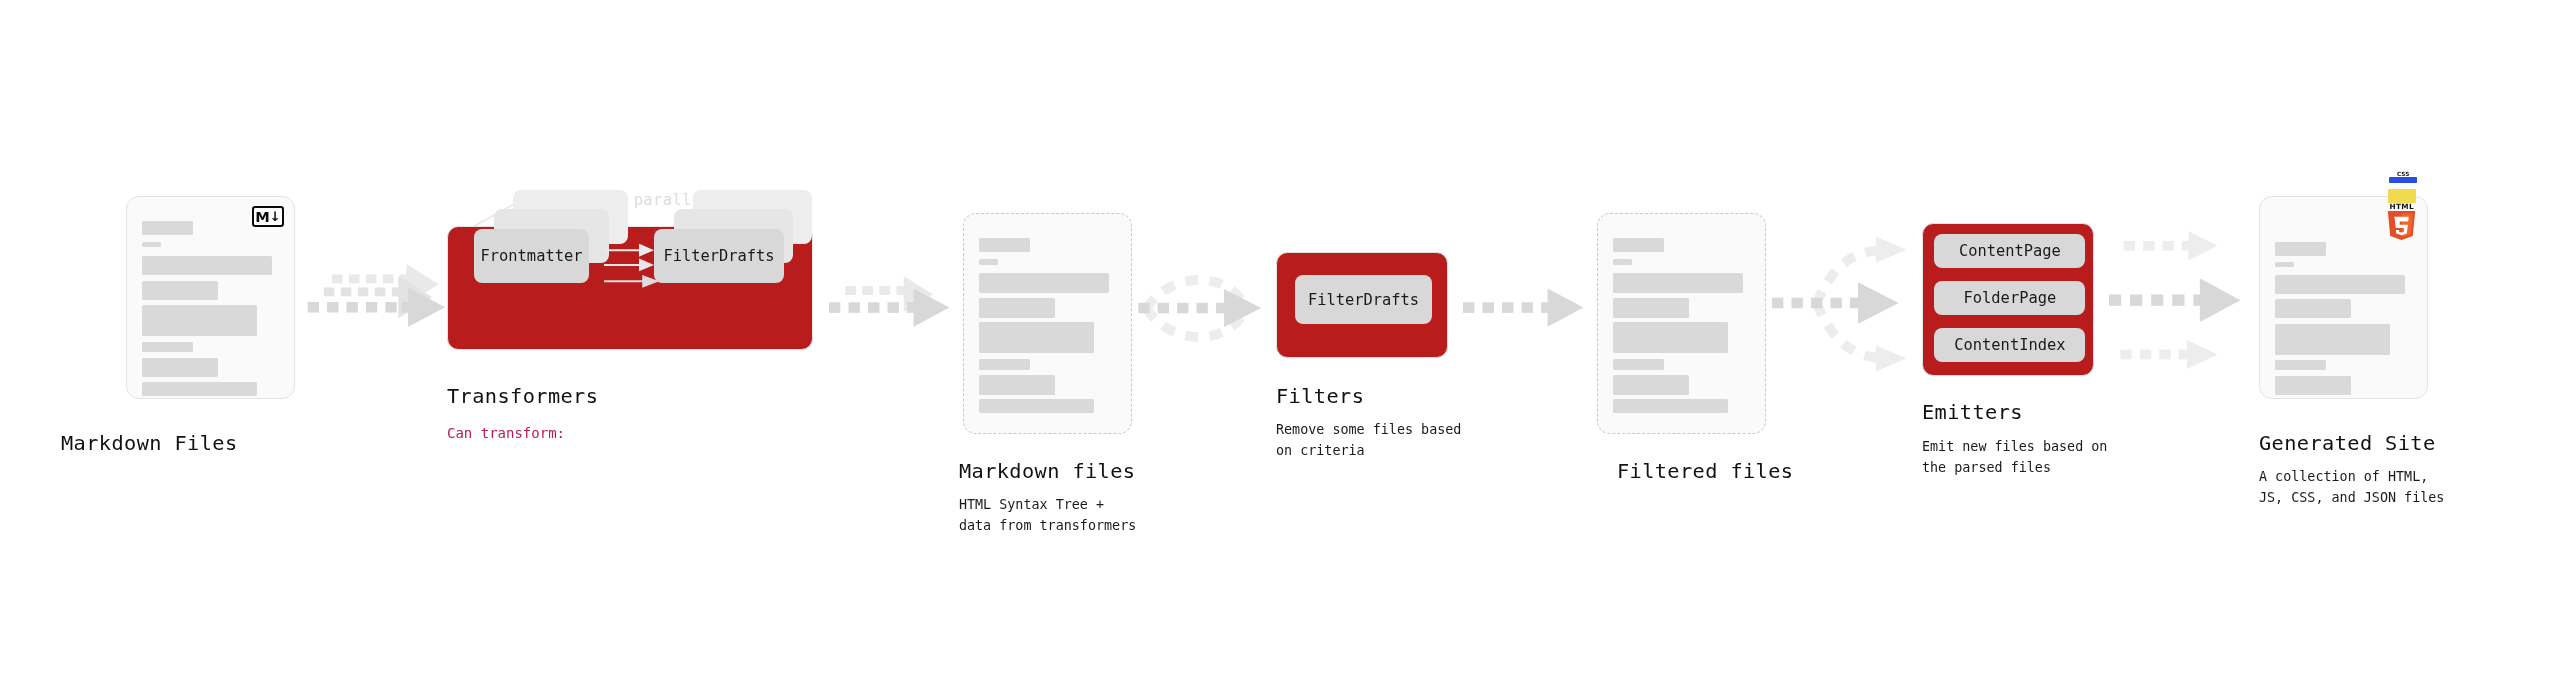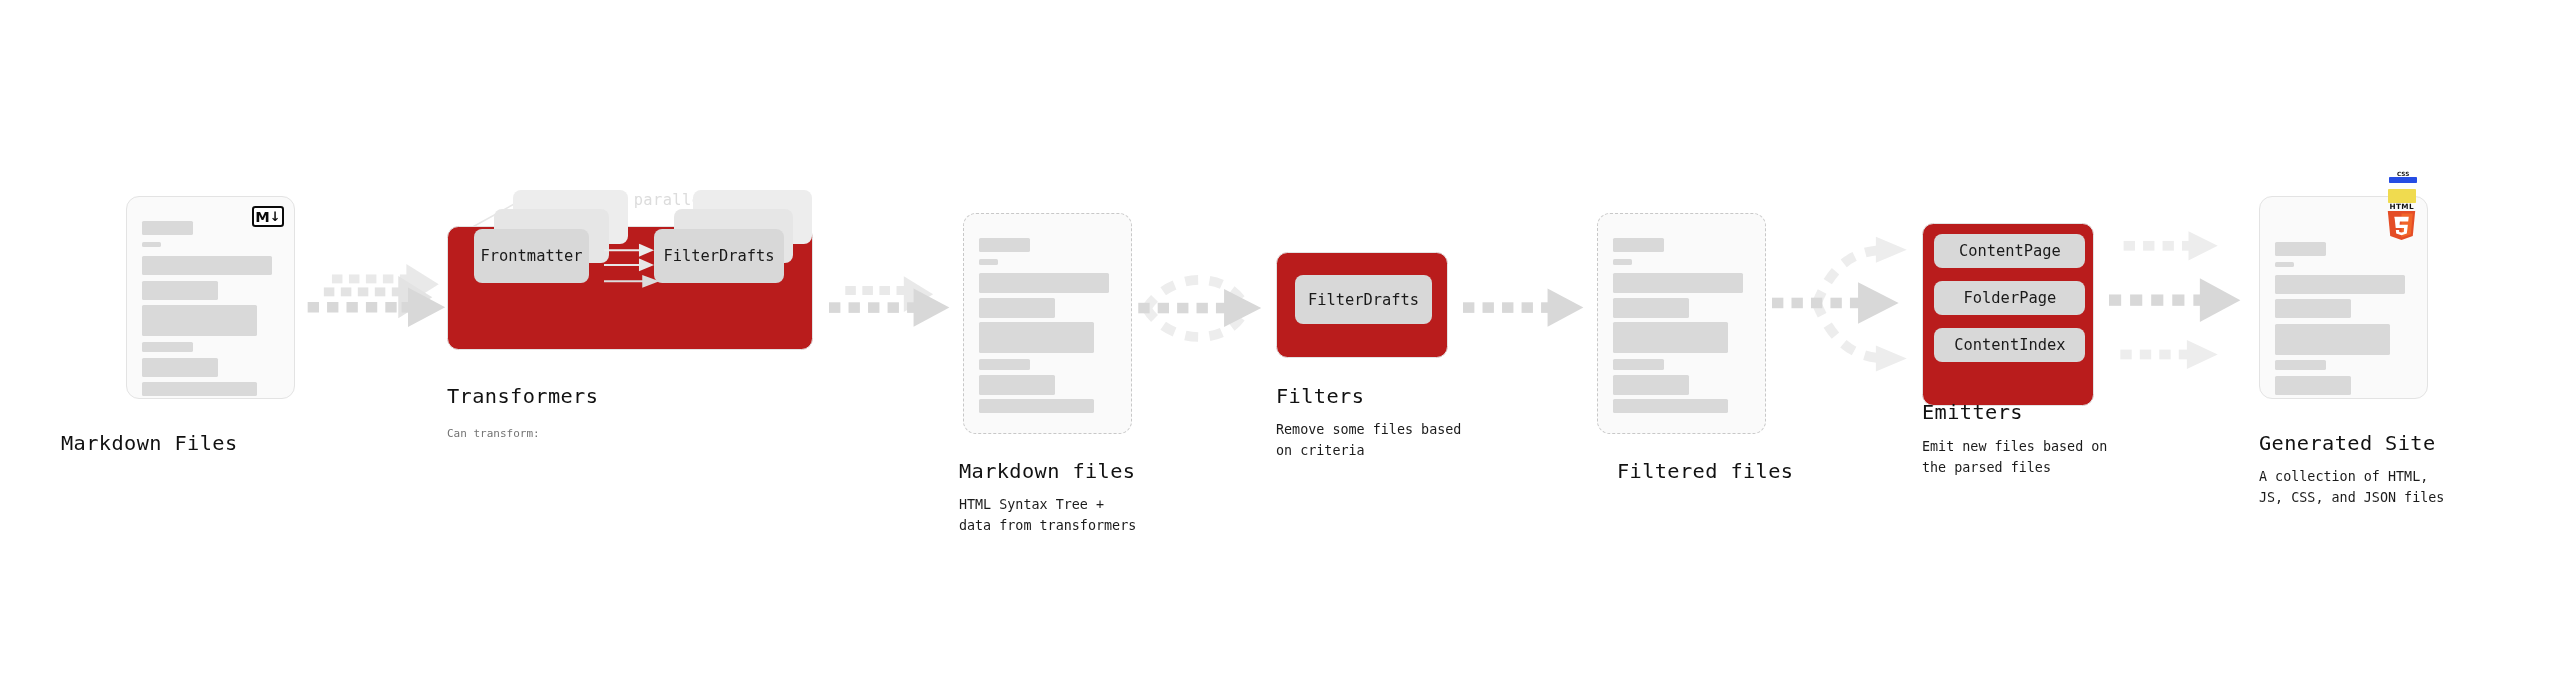--- a/index.html
+++ b/index.html
@@ -70,21 +70,21 @@
     font-size:15.4px;color:#1a1a1a;white-space:nowrap;
   }
   .pill.g1{background:#e6e6e6;}
   .pill.g2{background:#ededed;}
 
   
   .title{position:absolute;font-size:20.3px;color:#111;white-space:nowrap;letter-spacing:0.4px;}
   .sub{position:absolute;font-size:13.4px;color:#1b1b1b;line-height:21px;white-space:pre;}
   .faint{color:#dcdcdc;}
 
-  .bullets{position:absolute;font-size:11px;color:#737373;line-height:21px;}
+  .bullets{position:absolute;font-size:14px;color:#be185d;line-height:21px;}
   .bullets .hd{white-space:nowrap;}
   .bullets ul{margin:0;padding-left:14.6px;list-style:none;}
   .bullets li{white-space:nowrap;position:relative;}
   .bullets li:before{content:"\2022";position:absolute;left:-11.4px;}
 
   svg{position:absolute;overflow:visible;}
 </style>
 </head>
 <body>
 
@@ -291,21 +291,21 @@
       <rect x="0" y="71" width="14" height="13"></rect>
         <rect x="24" y="71" width="14" height="13"></rect>
       <rect x="48" y="71" width="14" height="13"></rect>
         <rect x="72" y="71" width="14" height="13"></rect>
       <rect x="96" y="71" width="14" height="13"></rect>
       <polygon points="106,52 156,77.5 106,103"></polygon>
     </g>
   </svg>
 
   <div class="node" style="left:1922px;top:223px;">
-    <div class="panel" style="left:0;top:0;width:172px;height:183px;">
+    <div class="panel" style="left:0;top:0;width:172px;height:153px;">
       <div class="pill" style="left:11.4px;top:9.8px;width:151px;height:34px;">
         <span>ContentPage</span>
       </div>
       <div class="pill" style="left:11.4px;top:57px;width:151px;height:34px;">
         <span>FolderPage</span>
       </div>
       <div class="pill" style="left:11.4px;top:104px;width:151px;height:34px;">
         <span>ContentIndex</span>
       </div>
     </div>

